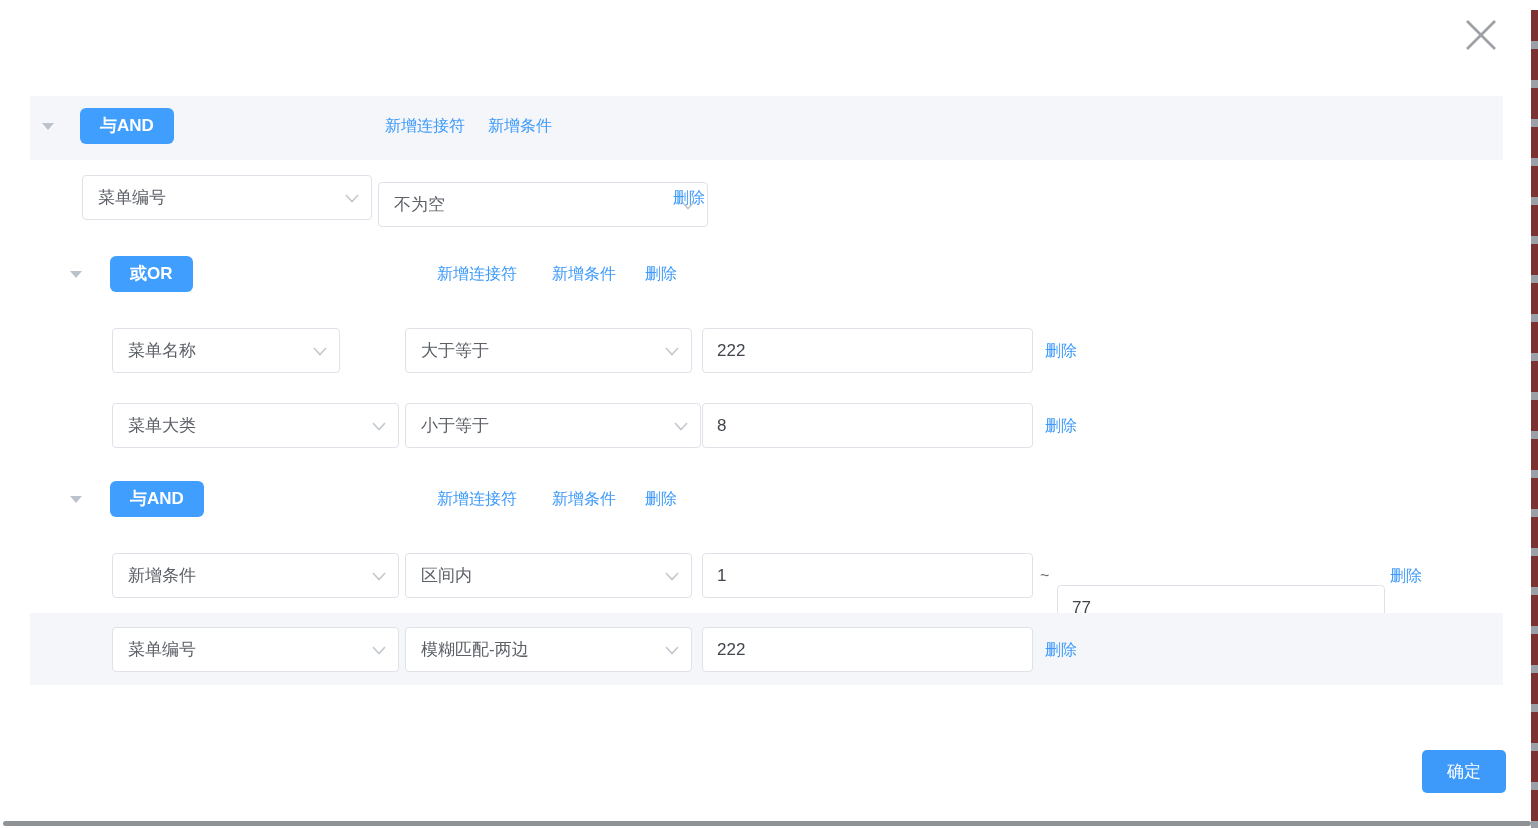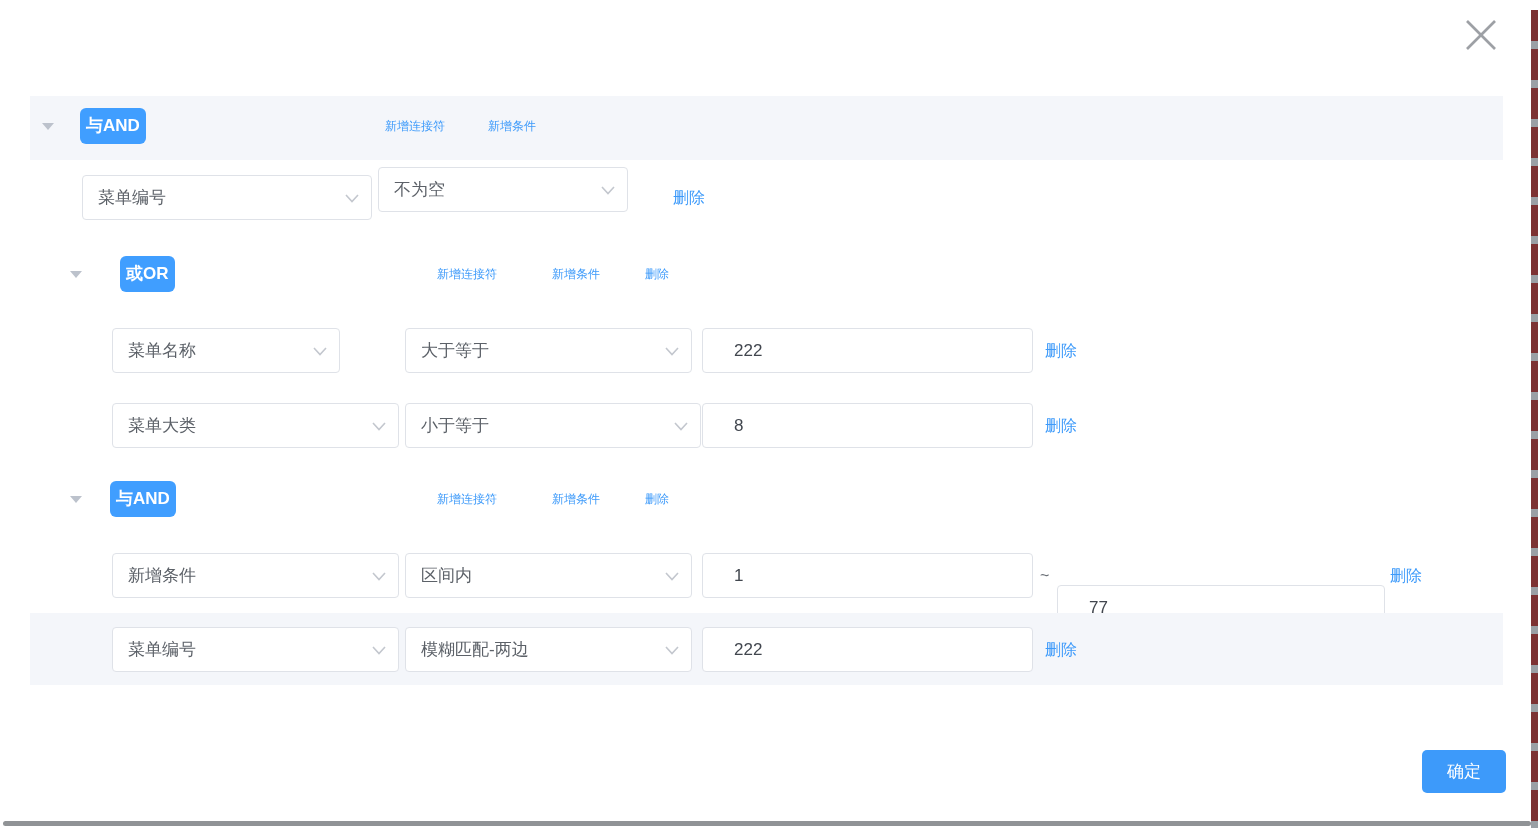--- a/index.html
+++ b/index.html
@@ -3,29 +3,29 @@
 <meta charset="utf-8">
 <style>
   html,body{margin:0;padding:0;}
   body{
     width:1538px;height:828px;position:relative;background:#ffffff;overflow:hidden;
     font-family:"Liberation Sans","DejaVu Sans",sans-serif;
   }
   .band{position:absolute;left:30px;width:1473px;background:#f4f6fa;}
   .caret{position:absolute;width:0;height:0;border-left:6px solid transparent;
     border-right:6px solid transparent;border-top:7px solid #bcc2cc;}
-  .tag{position:absolute;height:36px;line-height:36px;padding:0 6px;border-radius:6px;
+  .tag{position:absolute;height:36px;line-height:36px;padding:0 20px;border-radius:6px;
     background:#409eff;color:#ffffff;font-size:17px;font-weight:600;cursor:pointer;}
-  .blink{position:absolute;height:36px;line-height:36px;color:#3d9afa;font-size:12px;cursor:pointer;}
+  .blink{position:absolute;height:36px;line-height:36px;color:#3d9afa;font-size:16px;cursor:pointer;}
   .sel{position:absolute;height:45px;box-sizing:border-box;background:#ffffff;
     border:1px solid #dfe2e8;border-radius:4px;display:flex;align-items:center;
     padding:0 36px 0 15px;font-size:17px;color:#5c6168;cursor:pointer;}
   .sel .chev{position:absolute;right:12px;top:50%;margin-top:-4px;}
   .inp{position:absolute;height:45px;box-sizing:border-box;background:#ffffff;
-    border:1px solid #dfe2e8;border-radius:4px;padding:0 31px;font-size:17px;color:#41464e;
+    border:1px solid #dfe2e8;border-radius:4px;padding:0 14px;font-size:17px;color:#41464e;
     font-family:inherit;outline:none;}
   .del{position:absolute;height:45px;line-height:45px;color:#3d9afa;font-size:16px;cursor:pointer;}
   .sep{position:absolute;height:45px;line-height:45px;color:#6b7077;font-size:16px;}
   .confirm-btn{position:absolute;left:1422px;top:750px;width:84px;height:43px;
     background:#3d9afa;border:none;border-radius:5px;color:#ffffff;font-size:17px;
     font-family:inherit;cursor:pointer;}
   .close-btn{position:absolute;left:1463px;top:17px;width:36px;height:36px;cursor:pointer;
     background:none;border:none;padding:0;}
   .right-strip{position:absolute;left:1531px;top:10px;width:7px;height:818px;
     background:repeating-linear-gradient(180deg,#7c3233 0px,#7c3233 31px,#9aa0a5 31px,#9aa0a5 39px);}
@@ -47,30 +47,30 @@
 <div class="tag" style="left:80px;top:108px">与AND</div>
 <span class="blink" style="left:385px;top:108px">新增连接符</span>
 <span class="blink" style="left:488px;top:108px">新增条件</span>
 
 <div class="sel" style="left:82px;top:175px;width:290px">
   <span>菜单编号</span>
   <svg class="chev" width="14" height="9" viewBox="0 0 14 9">
       <polyline points="1,1 7,7.5 13,1" fill="none" stroke="#c3c7ce" stroke-width="1.6"></polyline>
     </svg>
 </div>
-<div class="sel" style="left:378px;top:167px;width:250px">
+<div class="sel" style="left:378px;top:182px;width:330px">
   <span>不为空</span>
   <svg class="chev" width="14" height="9" viewBox="0 0 14 9">
       <polyline points="1,1 7,7.5 13,1" fill="none" stroke="#c3c7ce" stroke-width="1.6"></polyline>
     </svg>
 </div>
 <span class="del" style="left:673px;top:175px">删除</span>
 
 <div class="caret" style="left:70px;top:271px"></div>
-<div class="tag" style="left:120px;top:256px">或OR</div>
+<div class="tag" style="left:110px;top:256px">或OR</div>
 <span class="blink" style="left:437px;top:256px">新增连接符</span>
 <span class="blink" style="left:552px;top:256px">新增条件</span>
 <span class="blink" style="left:645px;top:256px">删除</span>
 
 <div class="sel" style="left:112px;top:328px;width:228px">
   <span>菜单名称</span>
   <svg class="chev" width="14" height="9" viewBox="0 0 14 9">
       <polyline points="1,1 7,7.5 13,1" fill="none" stroke="#c3c7ce" stroke-width="1.6"></polyline>
     </svg>
 </div>

